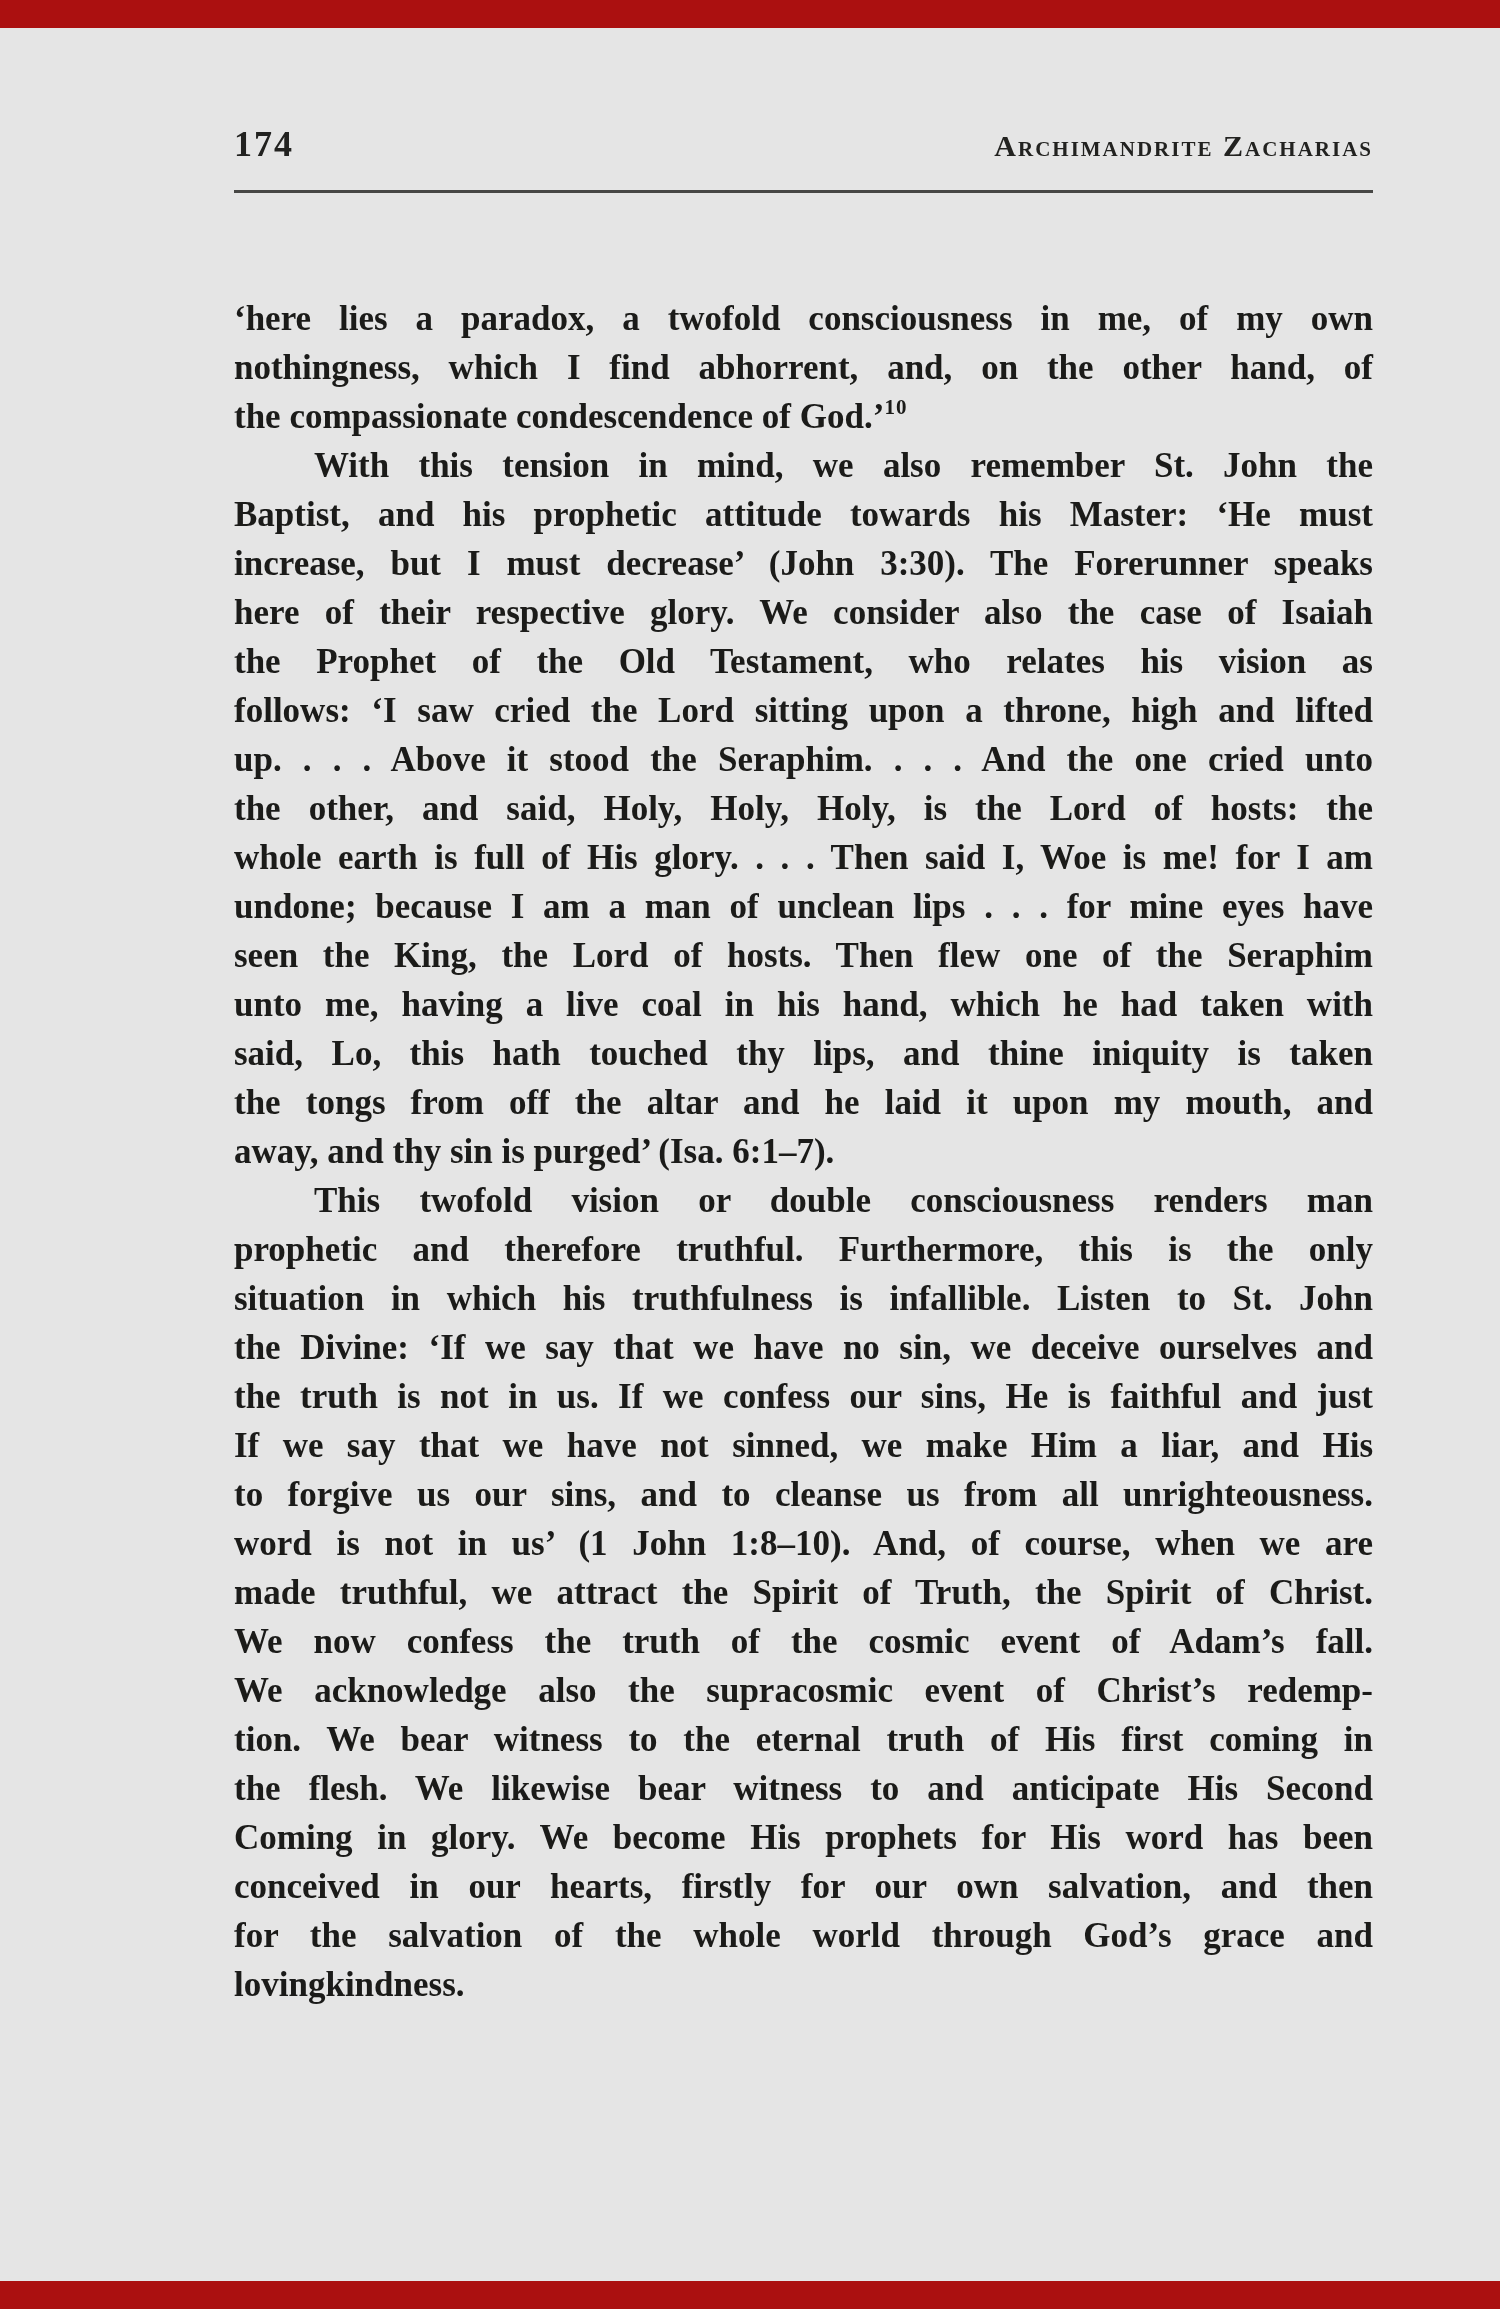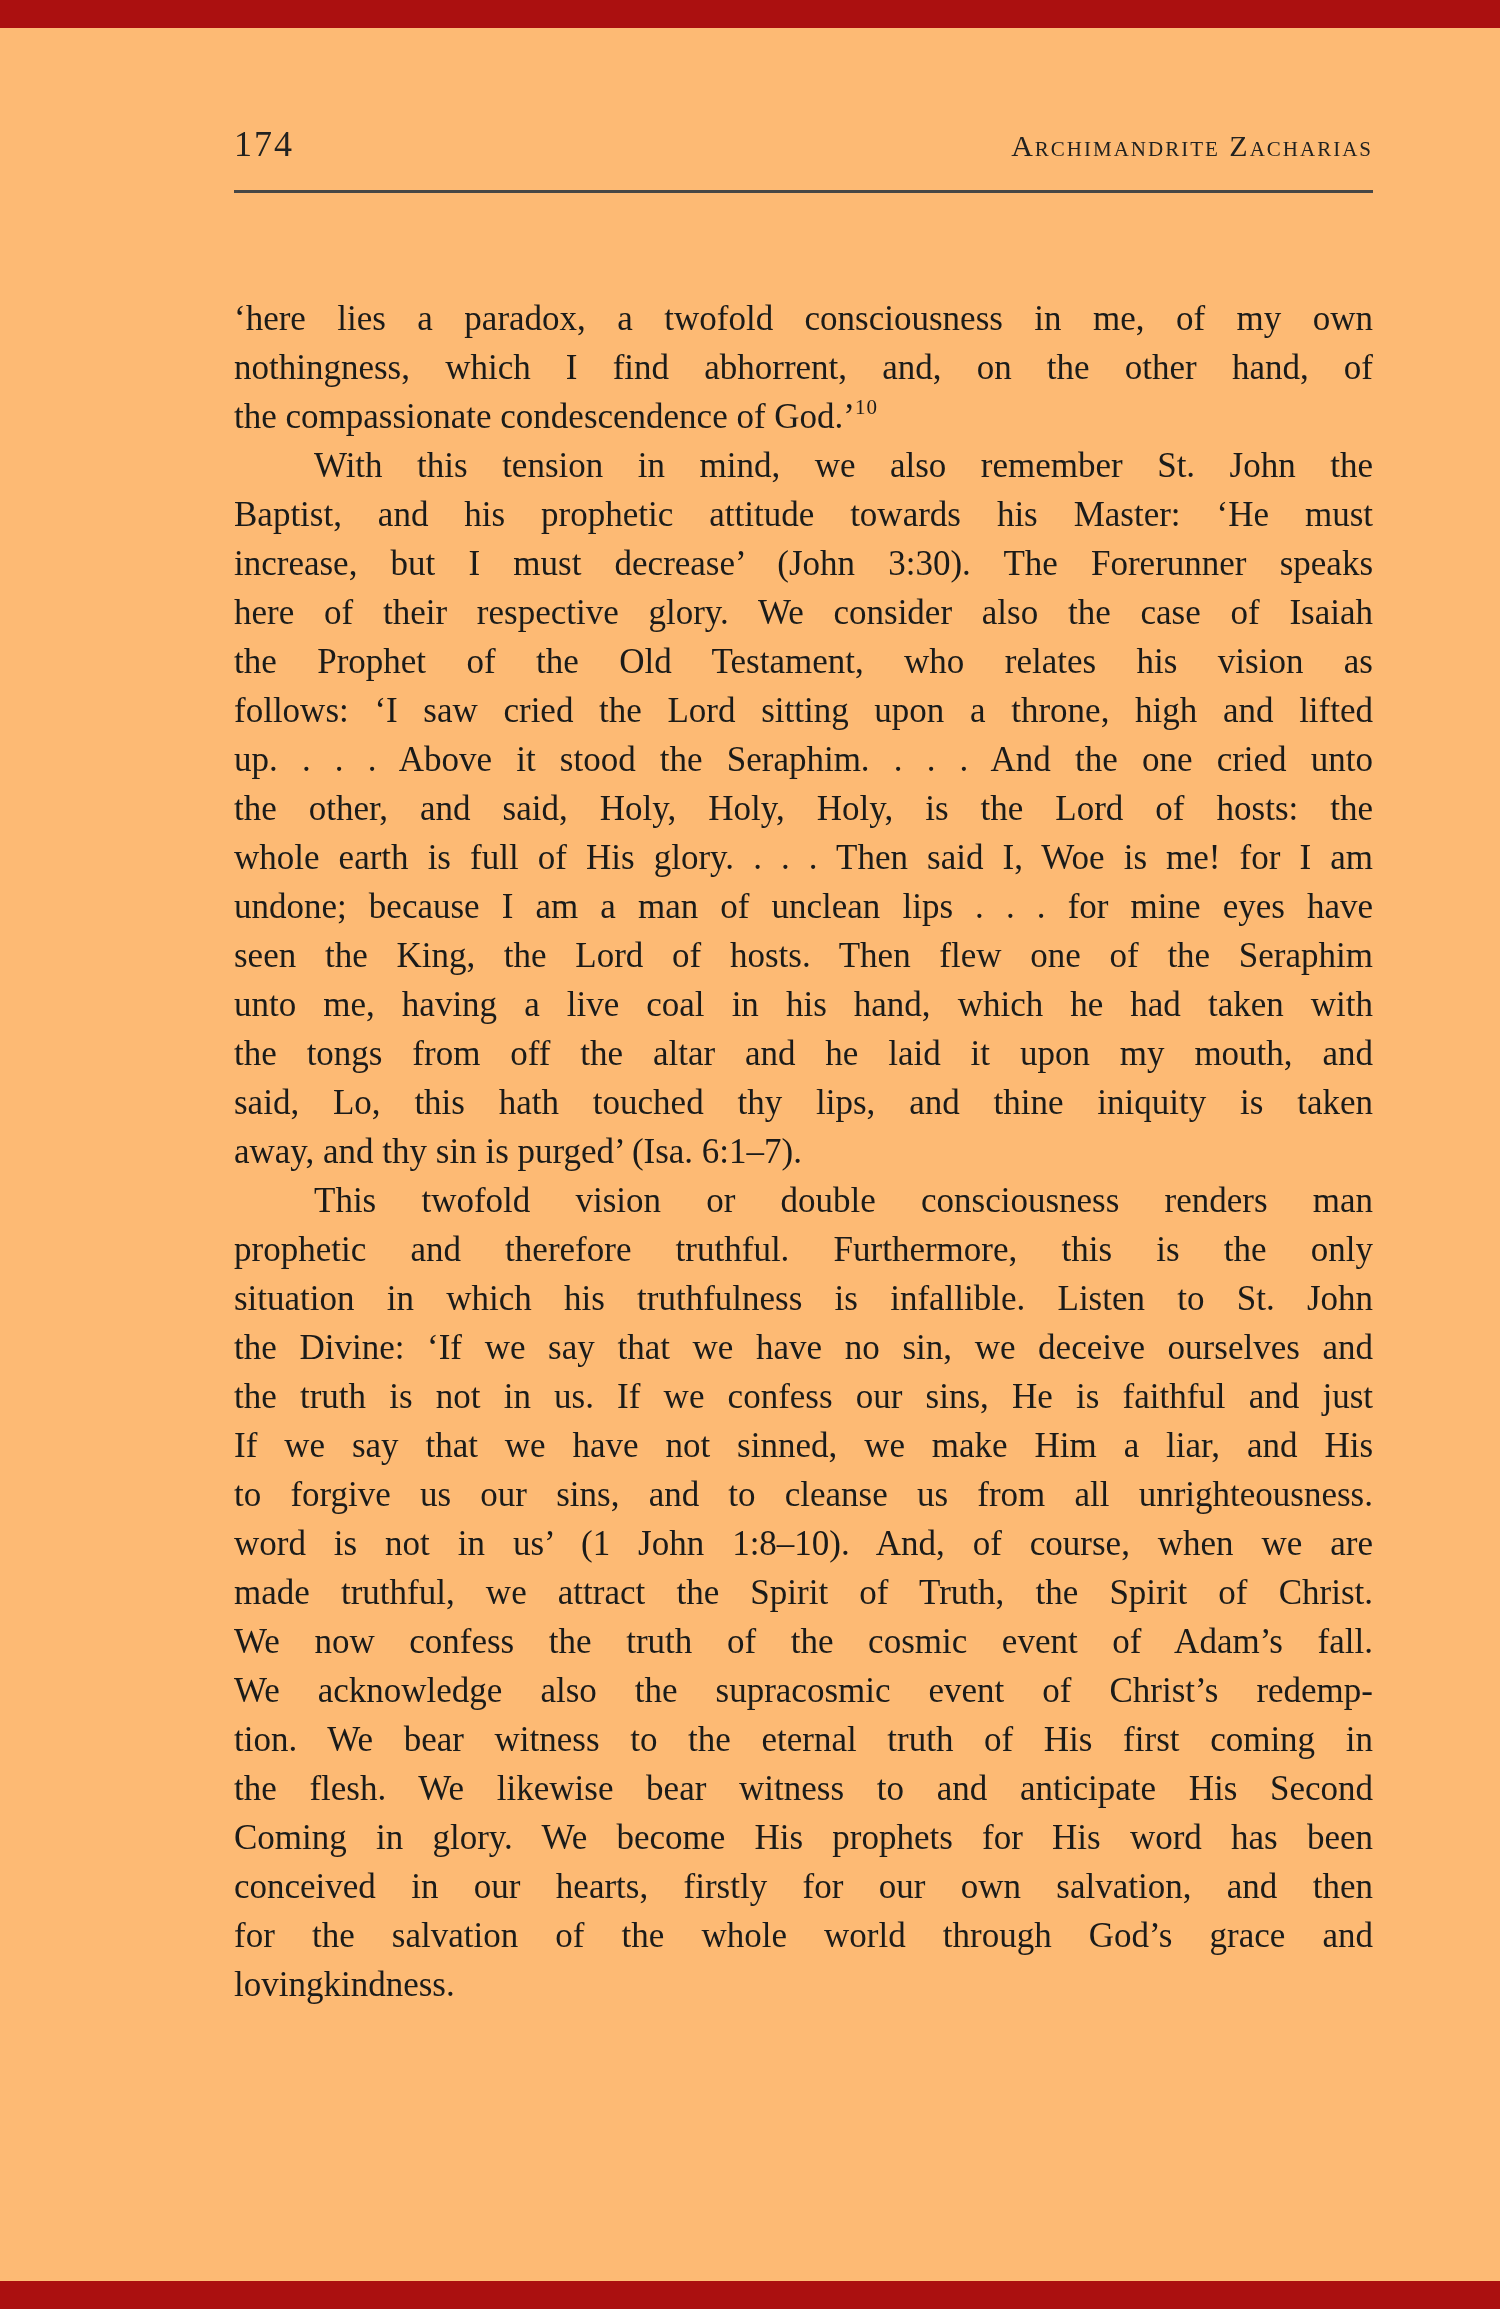--- a/index.html
+++ b/index.html
@@ -80,21 +80,21 @@
   .sup {
     font-size: 21px;
     letter-spacing: 1px;
     position: relative;
     top: -14px;
   }
 </style>
 </head>
 <body>
 
-<div class="page" style="background: #fdba74;">
+<div class="page" style="background: #e5e5e5; font-weight: bold;">
 
   <div class="bar top" style="background: rgb(171, 16, 16);"></div>
 
   <div class="pageheader">
     <span class="pagenum">174</span>
     <span class="runningtitle">Archimandrite Zacharias</span>
   </div>
 
   <div class="rule" style="background: rgb(71, 71, 69);"></div>
 
@@ -107,22 +107,22 @@
       <div class="line">increase, but I must decrease’ (John 3:30). The Forerunner speaks</div>
       <div class="line">here of their respective glory. We consider also the case of Isaiah</div>
       <div class="line">the Prophet of the Old Testament, who relates his vision as</div>
       <div class="line">follows: ‘I saw cried the Lord sitting upon a throne, high and lifted</div>
       <div class="line">up. . . . Above it stood the Seraphim. . . . And the one cried unto</div>
       <div class="line">the other, and said, Holy, Holy, Holy, is the Lord of hosts: the</div>
       <div class="line">whole earth is full of His glory. . . . Then said I, Woe is me! for I am</div>
       <div class="line">undone; because I am a man of unclean lips . . . for mine eyes have</div>
       <div class="line">seen the King, the Lord of hosts. Then flew one of the Seraphim</div>
       <div class="line">unto me, having a live coal in his hand, which he had taken with</div>
+      <div class="line">said, Lo, this hath touched thy lips, and thine iniquity is taken</div>
       <div class="line">the tongs from off the altar and he laid it upon my mouth, and</div>
-      <div class="line">said, Lo, this hath touched thy lips, and thine iniquity is taken</div>
       <div class="line end">away, and thy sin is purged’ (Isa. 6:1–7).</div>
       <div class="line indent">This twofold vision or double consciousness renders man</div>
       <div class="line">prophetic and therefore truthful. Furthermore, this is the only</div>
       <div class="line">situation in which his truthfulness is infallible. Listen to St. John</div>
       <div class="line">the Divine: ‘If we say that we have no sin, we deceive ourselves and</div>
       <div class="line">the truth is not in us. If we confess our sins, He is faithful and just</div>
       <div class="line">If we say that we have not sinned, we make Him a liar, and His</div>
       <div class="line">to forgive us our sins, and to cleanse us from all unrighteousness.</div>
       <div class="line">word is not in us’ (1 John 1:8–10). And, of course, when we are</div>
       <div class="line">made truthful, we attract the Spirit of Truth, the Spirit of Christ.</div>

